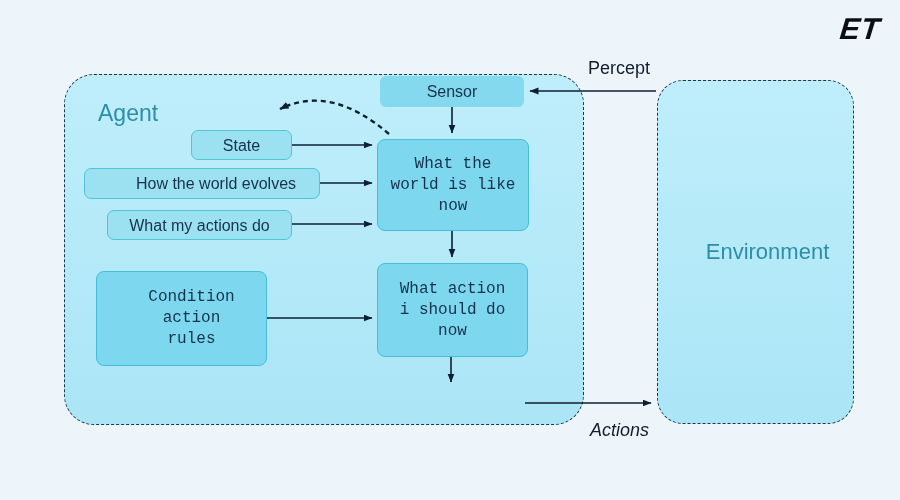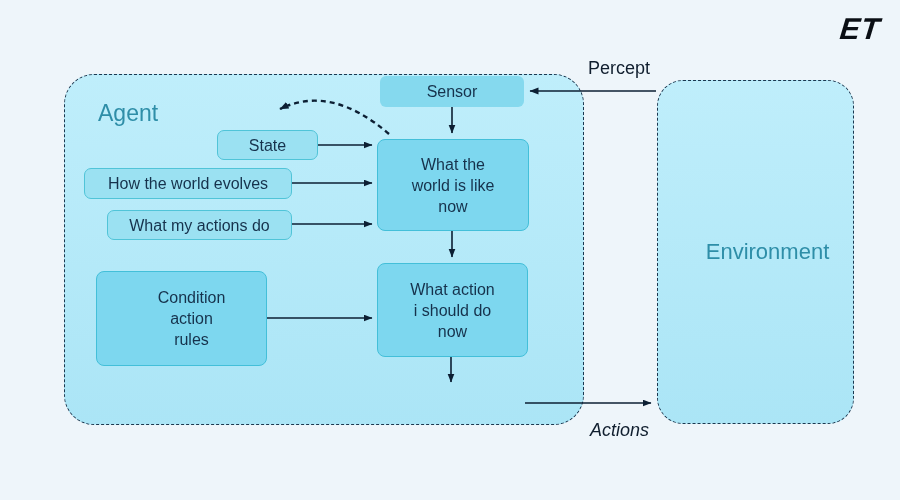--- a/index.html
+++ b/index.html
@@ -40,29 +40,30 @@
   }
   .node.light{
     background:#9be1f2;
     border:1.5px solid #50c4d8;
     border-radius:7px;
   }
   .node.dark{
     background:#7dd7ef;
     border:1.5px solid #43bfd9;
     border-radius:8px;
+    font-family:Liberation Mono, monospace;
   }
   .node.flat{
     background:#85d9ee;
     border:none;border-radius:6px;
   }
 
   .node-sensor{left:380px;top:76px;width:144px;height:31px;}
-  .node-state{left:191px;top:130px;width:99px;height:28px;margin-left:26px;}
-  .node-evolves{left:84px;top:168px;width:206px;height:29px;}
+  .node-state{left:191px;top:130px;width:99px;height:28px;}
+  .node-evolves{left:84px;top:168px;width:206px;height:29px;padding-left:28px;}
   .node-actions-do{left:107px;top:210px;width:183px;height:28px;}
   .node-world-now{left:377px;top:139px;width:150px;height:90px;}
   .node-condition{left:96px;top:271px;width:149px;height:93px;padding-left:20px;}
   .node-action-now{left:377px;top:263px;width:149px;height:92px;}
   .node-actuator{left:381px;top:388px;width:144px;height:32px;}
 
   .edge-label{
     position:absolute;color:#101e2e;
     font-size:18px;font-weight:500;
   }

